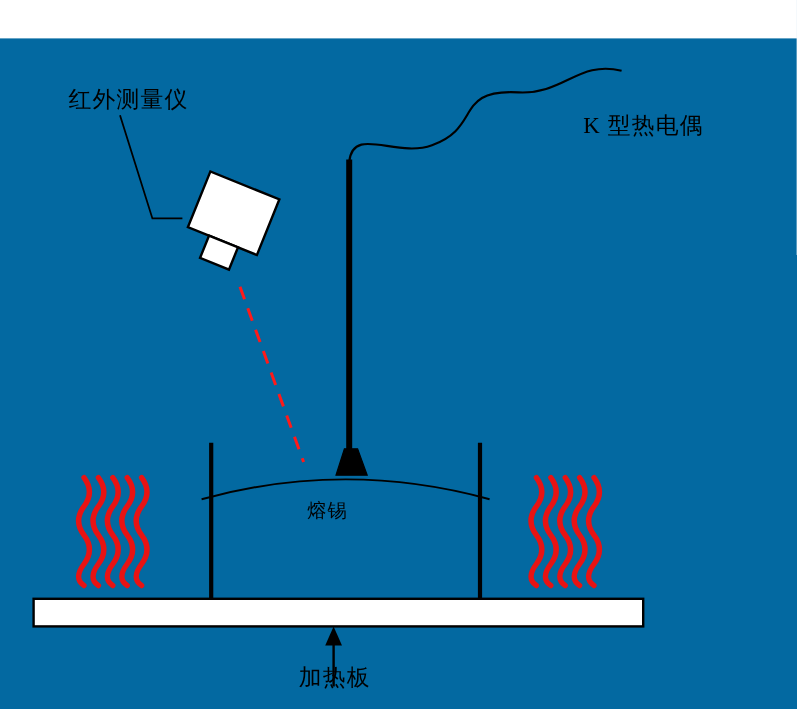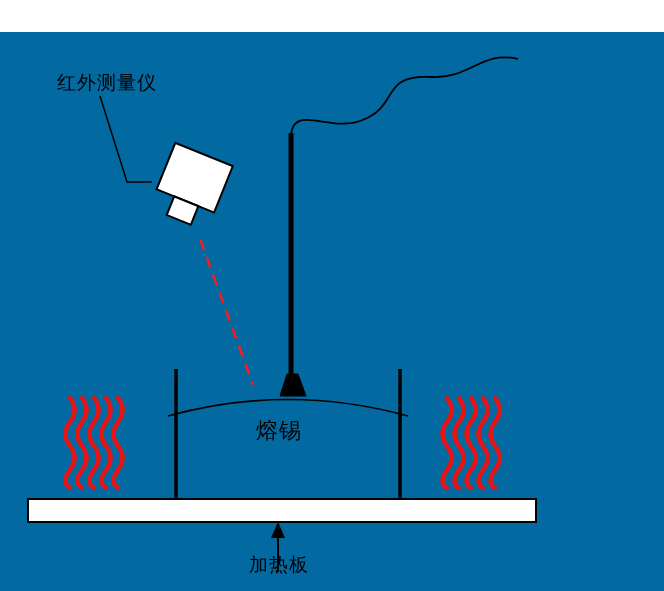--- a/index.html
+++ b/index.html
@@ -22,21 +22,21 @@
     top: 0;
   }
   .label {
     position: absolute;
     color: #000000;
     white-space: nowrap;
     font-size: 19px;
     letter-spacing: 1px;
   }
   .label.small {
-    font-size: 22px;
+    font-size: 16px;
   }
 </style>
 </head>
 <body>
 
 <div class="stage">
 
   <svg width="664" height="591" viewBox="0 0 664 591">
 
     <polyline points="100,64 127,150 152,150" fill="none" stroke="#000000" stroke-width="1.5"></polyline>
@@ -79,18 +79,19 @@
     <rect x="28" y="467" width="508" height="23" fill="#ffffff" stroke="#000000" stroke-width="2"></rect>
 
     <g>
       <line x1="278" y1="540" x2="278" y2="502" stroke="#000000" stroke-width="2"></line>
       <polygon points="278,490 271,506 285,506" fill="#000000"></polygon>
     </g>
   </svg>
 
   <div class="label" style="left:57px; top:38px;">红外测量仪</div>
 
+  <div class="label" style="left:486px; top:60px;">K 型热电偶</div>
 
   <div class="label small" style="left:256px; top:384px;">熔锡</div>
 
   <div class="label" style="left:249px; top:520px;">加热板</div>
 
 </div>
 
 </body></html>

